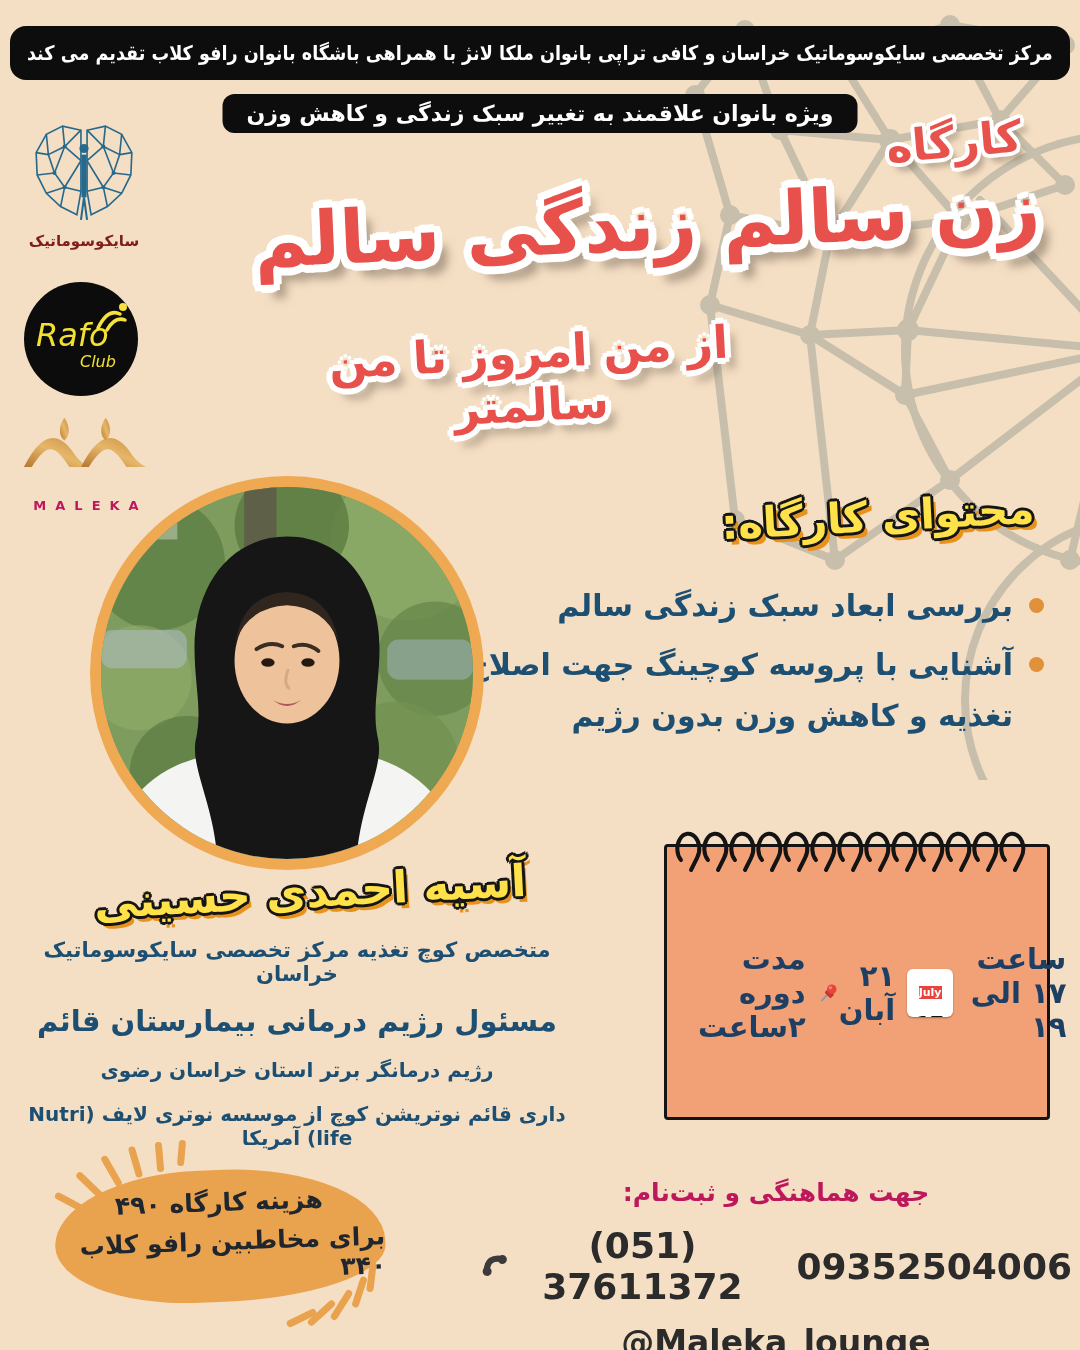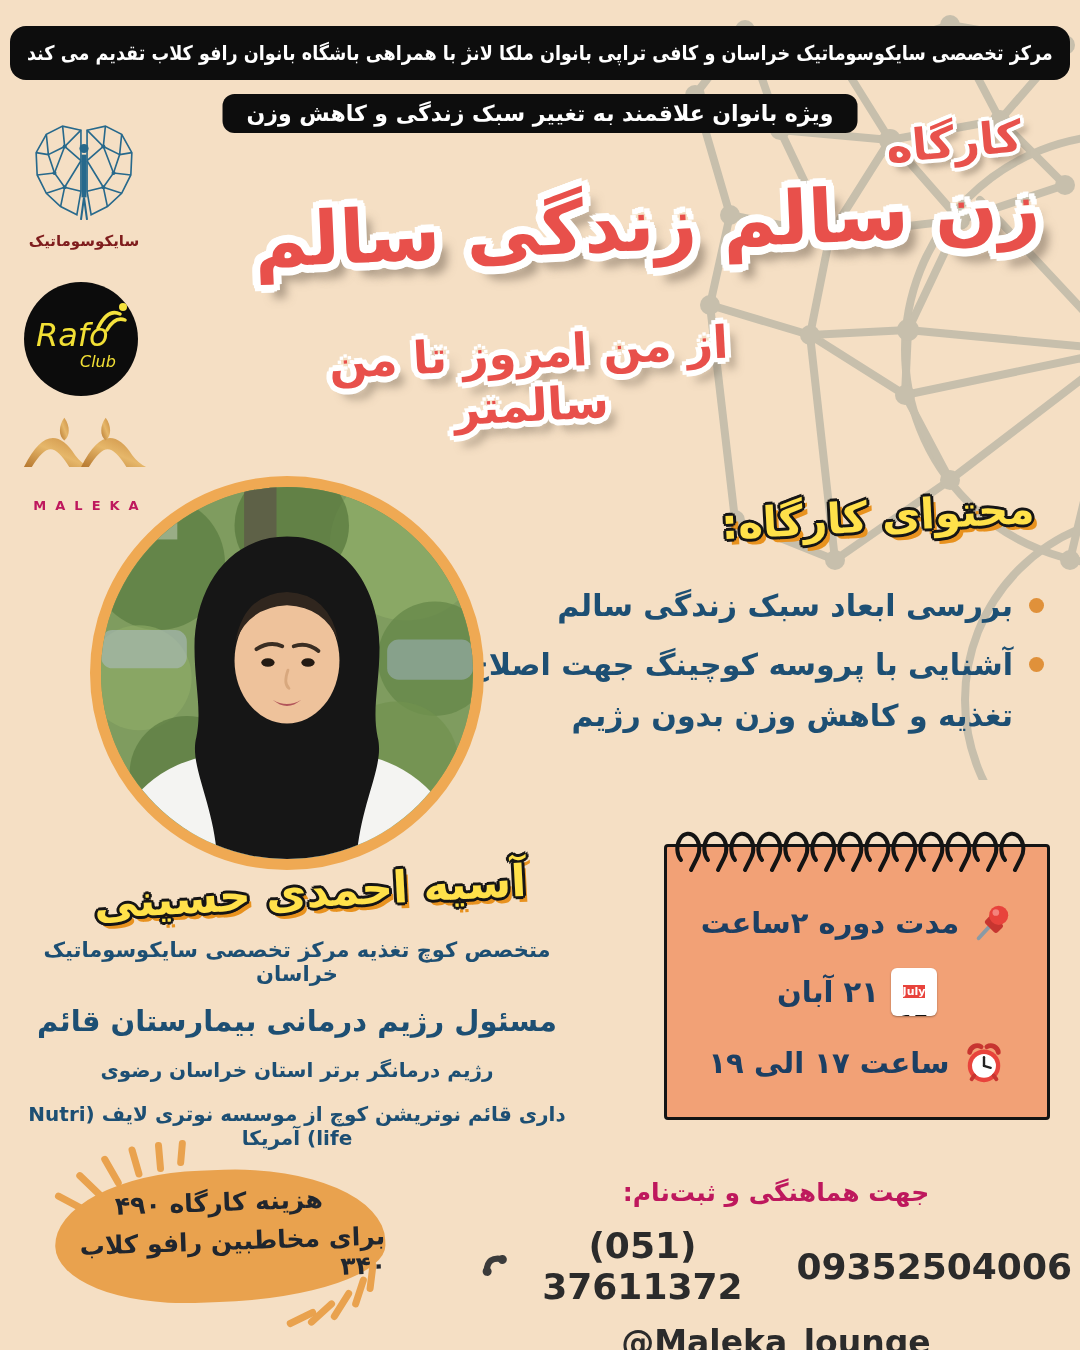--- a/index.html
+++ b/index.html
@@ -79,21 +79,21 @@
     top:476px;left:90px;width:372px;height:372px;border-radius:50%;
     border:11px solid #efa953;overflow:hidden;z-index:2;background:#7f9c5f;
   }
   .photo svg{display:block;width:100%;height:100%;}
   
   .notepad{
     top:844px;left:664px;width:380px;height:270px;background:#f2a176;
     border:3px solid #141414;border-radius:4px;z-index:2;
   }
   #spiral-svg{position:absolute;top:-31px;left:2px;width:374px;height:60px;overflow:visible;}
-  .note-rows{position:absolute;inset:0;display:flex;flex-direction:column;
+  .note-rows{position:absolute;inset:0;display:flex;flex-direction:row;
     justify-content:space-evenly;padding:30px 10px 8px;}
   .note-row{display:flex;direction:rtl;align-items:center;justify-content:center;gap:12px;
     color:#1c3f63;font-weight:bold;font-size:29px;}
   .cal-icon{width:46px;height:48px;border-radius:6px;background:#fff;overflow:hidden;
     box-shadow:0 1px 2px rgba(0,0,0,.35);flex:0 0 auto;text-align:center;}
   .cal-top{background:#e8433c;color:#fff;font-size:11px;font-weight:bold;height:18px;
     line-height:18px;}
   .cal-day{color:#111;font-size:20px;font-weight:bold;line-height:28px;}
   
   .speaker-name{

